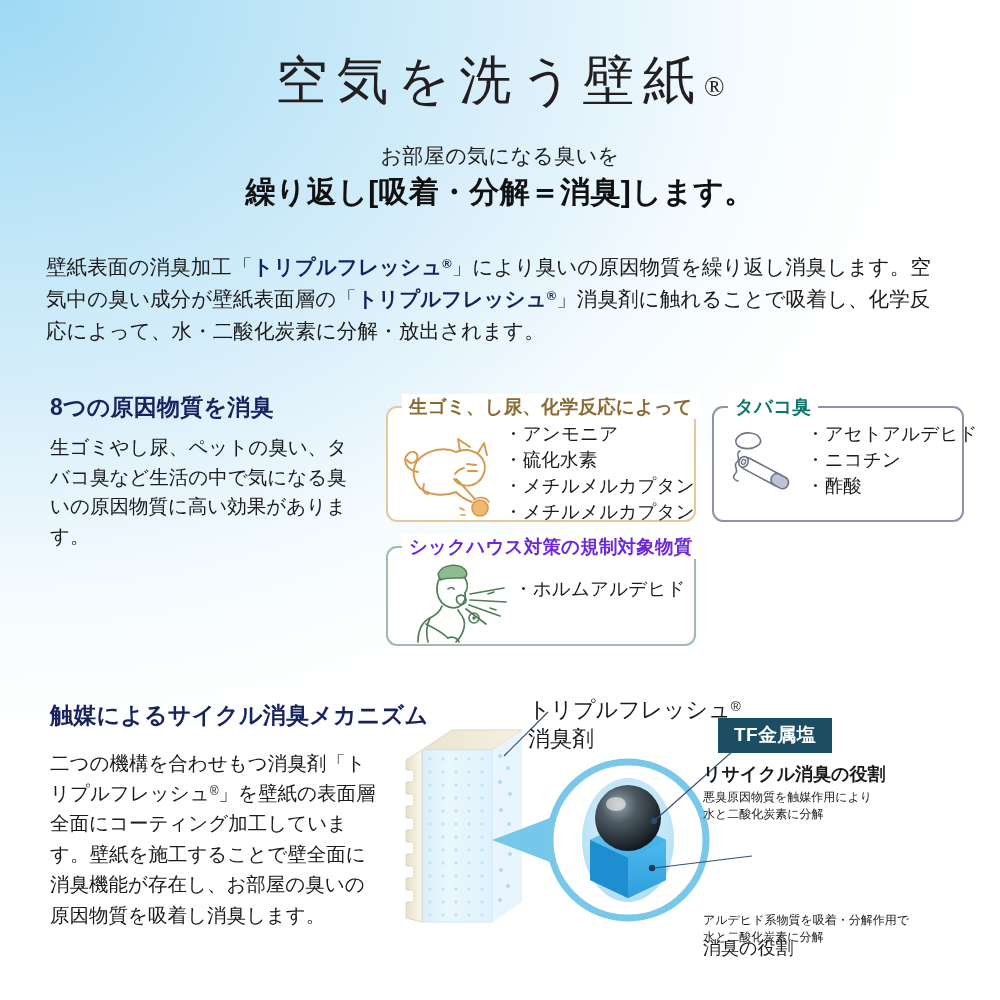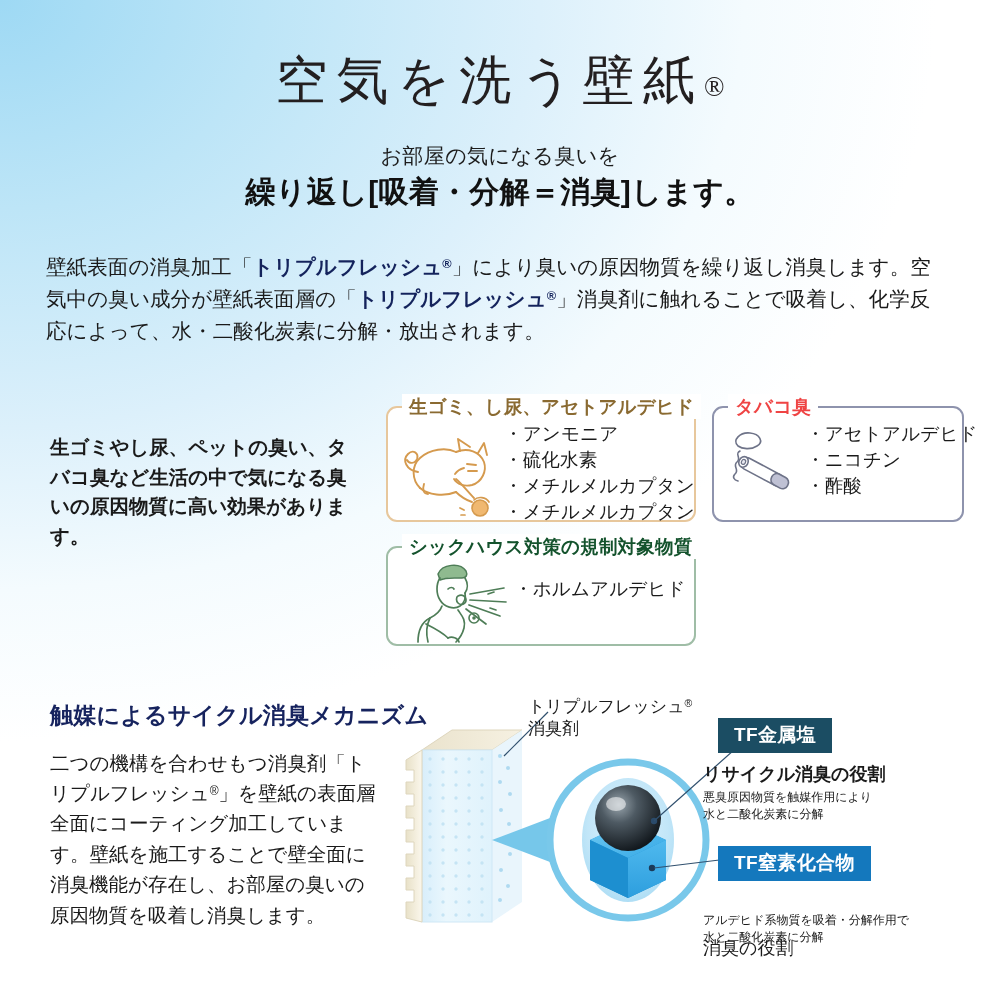--- a/index.html
+++ b/index.html
@@ -91,21 +91,20 @@
     letter-spacing: 0.01em;
   }
   .sec1-body {
     position: absolute;
     left: 50px;
     top: 433px;
     width: 310px;
     font-size: 19.5px;
     line-height: 1.52;
     color: #1a1a1a;
-    font-weight: bold;
   }
 
   
   .fbox {
     position: absolute;
     background: #ffffff;
     border-radius: 11px;
     box-sizing: border-box;
   }
   .fbox-legend {
@@ -140,30 +139,30 @@
   }
   #box-waste .fbox-legend { color: #8a6a31; }
   #box-waste ul { position: absolute; left: 116px; top: 13px; }
 
   
   #box-tobacco {
     left: 712px;  top: 406px;
     width: 252px; height: 116px;
     border: 2px solid #8e93ad;
   }
-  #box-tobacco .fbox-legend { color: #ef4444; }
+  #box-tobacco .fbox-legend { color: #0f766e; }
   #box-tobacco ul { position: absolute; left: 92px; top: 13px; }
 
   
   #box-sick {
     left: 386px;  top: 546px;
     width: 310px; height: 100px;
     border: 2px solid #9fbda6;
   }
-  #box-sick .fbox-legend { color: #14532d; text-align: center; }
+  #box-sick .fbox-legend { color: #6d28d9; text-align: center; }
   #box-sick ul { position: absolute; left: 126px; top: 28px; }
 
   .box-illus {
     position: absolute;
     pointer-events: none;
   }
 
   
   .sec2-head {
     position: absolute;
@@ -189,21 +188,21 @@
   #diagram {
     position: absolute;
     left: 400px;
     top: 690px;
     width: 600px;
     height: 300px;
   }
 
   .dlabel {
     position: absolute;
-    font-size: 17px;
+    font-size: 22px;
     color: #1a1a1a;
     line-height: 1.30;
     white-space: nowrap;
   }
   .dlabel .rmk { font-size: 0.62em; vertical-align: 0.45em; }
 
   #lbl-tf-caption { left: 528px; top: 696px; }
 
   .badge {
     position: absolute;
@@ -242,24 +241,25 @@
 
   <div class="title-main">
     <span>空気を洗う壁紙</span><span class="reg">®</span>
   </div>
 
   <div class="sub-lead">お部屋の気になる臭いを</div>
   <div class="sub-strong">繰り返し[吸着・分解＝消臭]します。</div>
 
   <p class="intro"><span>壁紙表面の消臭加工「</span><b><span>トリプルフレッシュ</span><span class="rmk">®</span></b><span>」により臭いの原因物質を繰り返し消臭します。空気中の臭い成分が壁紙表面層の「</span><b><span>トリプルフレッシュ</span><span class="rmk">®</span></b><span>」消臭剤に触れることで吸着し、化学反応によって、水・二酸化炭素に分解・放出されます。</span></p>
 
+  <div class="sec1-head">8つの原因物質を消臭</div>
   <div class="sec1-body">生ゴミやし尿、ペットの臭い、タバコ臭など生活の中で気になる臭いの原因物質に高い効果があります。</div>
 
   <div class="fbox" id="box-waste">
-    <div class="fbox-legend">生ゴミ、し尿、アセトアルデヒド</div>
+    <div class="fbox-legend">生ゴミ、し尿、化学反応によって</div>
     <svg class="box-illus" width="110" height="98" viewBox="0 0 110 98" style="left:6px; top:14px;">
       <g fill="none" stroke="#d59a4e" stroke-width="1.9" stroke-linecap="round" stroke-linejoin="round">
 
         <path d="M26 66 C18 58 17 44 26 36 C36 27 52 25 62 30"></path>
         <path d="M26 66 C34 73 50 75 62 70"></path>
 
         <path d="M62 30 C74 25 86 30 90 40 C93 49 88 60 78 63 C70 65 63 62 60 57"></path>
 
         <path d="M66 29 L64 17 L76 25"></path>
         <path d="M84 31 L90 21 L93 33"></path>
@@ -459,20 +459,19 @@
     <span>消臭剤</span>
   </div>
 
   <div class="badge" id="badge-metal">TF金属塩</div>
   <div class="dtitle" id="metal-title">リサイクル消臭の役割</div>
   <div class="ddesc" id="metal-desc">
     <span>悪臭原因物質を触媒作用により</span><br>
     <span>水と二酸化炭素に分解</span>
   </div>
 
-  <div class="badge" id="badge-nitro">TF窒素化合物</div>
   <div class="dtitle" id="nitro-title">消臭の役割</div>
   <div class="ddesc" id="nitro-desc">
     <span>アルデヒド系物質を吸着・分解作用で</span><br>
     <span>水と二酸化炭素に分解</span>
   </div>
 
 </div>
 
 </body></html>

